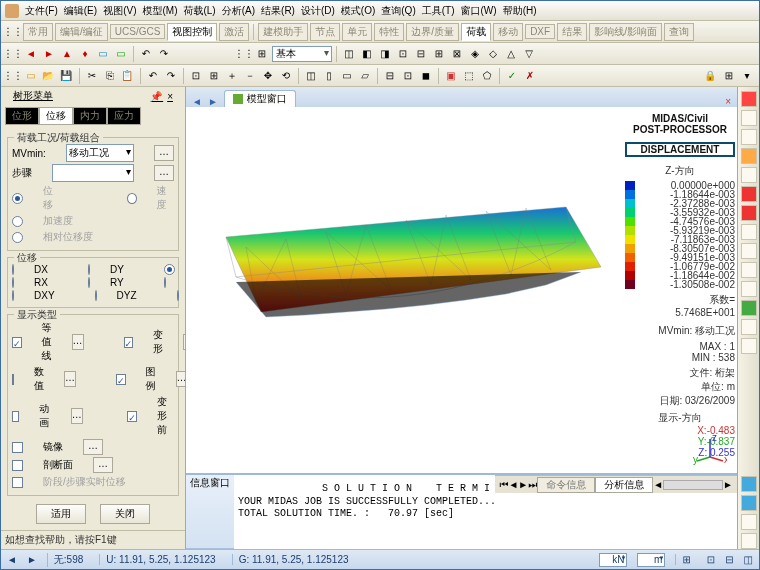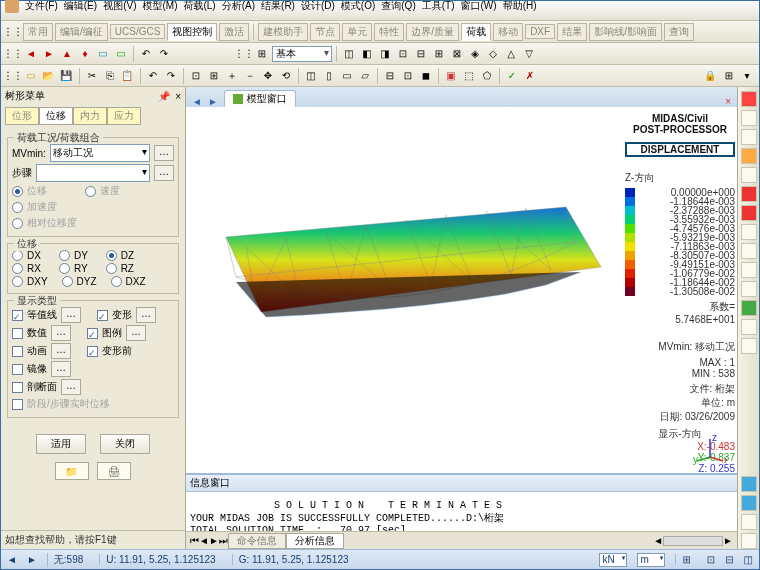--- a/index.html
+++ b/index.html
@@ -1,71 +1,71 @@
 <!DOCTYPE html>
 <html><head>
 <meta charset="utf-8">
 <style>
 * { margin: 0; padding: 0; box-sizing: border-box; font-family: "Microsoft YaHei", SimSun, Arial, sans-serif; font-size: 10px; }
 body { width: 760px; height: 570px; background: #ece9d8; overflow: hidden; }
 .app { display: flex; flex-direction: column; height: 100%; border: 1px solid #3a6ea5; }
-.menubar { display: flex; align-items: flex-end; background: linear-gradient(#fdfdfd,#e5e1d4); border-bottom: 1px solid #c0bda6; padding: 7px 4px; gap: 6px; height: 20px; }
+.menubar { display: flex; align-items: center; background: linear-gradient(#fdfdfd,#e5e1d4); border-bottom: 1px solid #c0bda6; padding: 7px 4px; gap: 6px; height: 20px; }
 .appicon { width: 14px; height: 14px; background: #d9a36a; border-radius: 2px; }
 .menuitem { color: #000; cursor: default; }
 .toolbar-row { display: flex; align-items: center; background: linear-gradient(#f7f6ef,#e7e3d4); border-bottom: 1px solid #c0bda6; padding: 1px 4px; gap: 2px; height: 22px; }
 .tabbtn { padding: 1px 4px; border: 1px solid #b7b39c; background: #f0ede0; color: #8a8776; }
 .tabbtn.on { background: #fff; color: #000; border-bottom-color: #fff; }
 .tico { width: 16px; height: 16px; display: inline-flex; align-items: center; justify-content: center; border: 1px solid transparent; }
 .sep { width: 1px; height: 16px; background: #c0bda6; margin: 0 2px; }
 .dropdown { height: 16px; border: 1px solid #7f9db9; background: #fff; padding: 0 14px 0 3px; position: relative; }
 .dropdown::after { content: "▾"; position: absolute; right: 2px; top: 0; color: #555; }
 .main { flex: 1; display: flex; overflow: hidden; }
 .leftpanel { width: 185px; background: #ece9d8; border-right: 1px solid #aca899; display: flex; flex-direction: column; }
-.panelhdr { display: flex; align-items: center; padding: 2px 4px; font-size: 10px; color: #000; }
+.panelhdr { display: flex; align-items: center; padding: 2px 12px; font-size: 10px; color: #000; text-decoration: underline; }
 .minitabs { display: flex; padding: 2px 4px 0; gap: 0; }
-.minitab { padding: 1px 6px; border: 1px solid #aca899; background: #fef9c3; color: #8a8776; }
+.minitab { padding: 1px 6px; border: 1px solid #aca899; background: #000000; color: #8a8776; }
 .minitab.on { background: #fff; color: #000; }
 .panelbody { flex: 1; padding: 6px; overflow: auto; }
 .combo { width: 100%; border: 1px solid #7f9db9; background: #fff; padding: 1px 2px; height: 18px; position: relative; }
 .combo::after { content: "▾"; position: absolute; right: 2px; }
 .group { border: 1px solid #c0bda6; margin-top: 6px; padding: 4px; position: relative; }
 .group .gl { position: absolute; top: -7px; left: 6px; background: #ece9d8; padding: 0 3px; color: #333; }
-.row { display: flex; align-items: center; gap: 4px; margin: 2px 0; }
+.row { display: flex; align-items: center; gap: 20px; margin: 2px 0; }
 .tiny { width: 20px; height: 16px; border: 1px solid #aca899; background: #f4f2e8; text-align: center; }
 .radio, .check { width: 11px; height: 11px; border: 1px solid #6b7e98; background: #fff; display: inline-block; }
 .radio { border-radius: 50%; }
 .radio.on::after { content: ""; display: block; width: 5px; height: 5px; background: #2b5797; border-radius: 50%; margin: 2px; }
 .check.on::after { content: "✓"; font-size: 9px; line-height: 9px; color: #2b5797; }
 .disabled { color: #a0a0a0; }
-.btn { border: 1px solid #aca899; background: linear-gradient(#fdfdfb,#e9e6d7); padding: 2px 14px; margin-top: 8px; }
+.btn { border: 1px solid #aca899; background: linear-gradient(#fdfdfb,#e9e6d7); padding: 2px 14px; }
 .footer-left { display: flex; gap: 8px; justify-content: center; padding: 6px 0; }
 .iconbtn { width: 34px; height: 18px; border: 1px solid #aca899; background: #fdfbee; display: flex; align-items: center; justify-content: center; }
 .center { flex: 1; display: flex; flex-direction: column; background: #fff; }
 .doctabs { height: 20px; background: linear-gradient(#dfe9f5,#c8d8ec); display: flex; align-items: flex-end; padding: 0 6px; gap: 6px; }
 .doctab { background: #fdfdfb; border: 1px solid #9fb9d8; border-bottom: none; padding: 1px 8px; display: flex; align-items: center; gap: 4px; border-radius: 3px 3px 0 0; text-align: center; }
 .viewport { flex: 1; position: relative; background: #fff; overflow: hidden; }
 .mesh { position: absolute; left: 20px; top: 70px; width: 400px; height: 180px; }
 .legend { position: absolute; right: 2px; top: 6px; width: 110px; font-size: 8px; color: #333; text-align: right; }
 .legend .t { font-weight: bold; text-align: center; color: #111; }
 .legend .cbar { display: flex; margin-top: 3px; }
 .legend .strip { width: 10px; display: flex; flex-direction: column; }
 .legend .strip span { flex: 1; }
 .legend .labels { flex: 1; display: flex; flex-direction: column; justify-content: space-between; padding-left: 3px; line-height: 9px; }
 .triad { position: absolute; right: 10px; bottom: 6px; font-size: 8px; }
-.msgpanel { height: 76px; border-top: 2px solid #9fb9d8; display: flex; flex-direction: column; }
+.msgpanel { height: 76px; border-top: 2px solid #9fb9d8; display: flex; flex-direction: row; }
 .msghdr { background: linear-gradient(#e8f0fa,#d4e2f2); padding: 1px 4px; border-bottom: 1px solid #aac1dd; }
 .msgbody { flex: 1; background: #fff; font-family: "Courier New", monospace; font-size: 10px; padding: 8px 4px; overflow: hidden; white-space: pre; }
 .msgtabs { display: flex; align-items: center; background: #e7e3d4; border-top: 1px solid #c0bda6; height: 18px; padding: 0 4px; gap: 0; }
 .msgtab { padding: 0 8px; border: 1px solid #aca899; background: #f0ede0; color: #777; }
 .msgtab.on { background: #fff; color: #000; }
 .rightbar { width: 22px; background: linear-gradient(90deg,#f5f2e6,#e3dfcd); border-left: 1px solid #aca899; display: flex; flex-direction: column; align-items: center; padding-top: 4px; gap: 3px; }
 .rightbar .rb { width: 16px; height: 16px; border: 1px solid #c9c5b1; background: #fbf9f0; }
 .statusbar { height: 20px; background: linear-gradient(#dfe9f5,#c8d8ec); border-top: 1px solid #9fb9d8; display: flex; align-items: center; padding: 0 6px; gap: 10px; color: #1a3e6e; }
 .statusbar .cell { border-left: 1px solid #9fb9d8; padding: 0 6px; }
-.unit { width: 28px; height: 14px; border: 1px solid #7f9db9; background: #fff; padding: 0 2px; position: relative; }
+.unit { width: 28px; height: 14px; border: 1px solid #7f9db9; background: #fff; padding: 0 2px; position: relative; text-align: right; }
 .unit::after { content: "▾"; position: absolute; right: 1px; font-size: 7px; }
 svg { display: block; }
 </style>
 </head>
 <body>
 <div class="app">
 
 <div class="menubar">
   <span class="appicon"></span>
   <span class="menuitem">文件(F)</span>
@@ -361,21 +361,21 @@
         </g>
         <g stroke="#37d" stroke-width="0.4" opacity="0.6">
           <path d="M30 105 L60 140 L100 138 L140 135 L180 132 L220 128 L260 123 L300 117 L340 108 L375 95"></path>
         </g>
       </svg>
 
       <div class="legend">
         <div class="t">MIDAS/Civil</div>
         <div class="t">POST-PROCESSOR</div>
         <div class="t" style="border:2px solid #0c4a6e;margin:7px 0">DISPLACEMENT</div>
-        <div style="text-align:left;margin-top:14px">Z-方向</div>
+        <div style="text-align:center;margin-top:7px">Z-方向</div>
         <div class="cbar">
           <div class="strip" id="colorstrip">
                 <span style="background: rgb(0, 32, 192);"></span>
                 <span style="background: rgb(0, 112, 224);"></span>
                 <span style="background: rgb(0, 192, 208);"></span>
                 <span style="background: rgb(0, 208, 112);"></span>
                 <span style="background: rgb(80, 224, 0);"></span>
                 <span style="background: rgb(176, 224, 0);"></span>
                 <span style="background: rgb(240, 224, 0);"></span>
                 <span style="background: rgb(240, 160, 0);"></span>
@@ -394,21 +394,21 @@
                 <div>-7.11863e-003</div>
                 <div>-8.30507e-003</div>
                 <div>-9.49151e-003</div>
                 <div>-1.06779e-002</div>
                 <div>-1.18644e-002</div>
                 <div>-1.30508e-002</div>
               </div>
         </div>
         <div style="margin-top:4px"><span>系数=</span></div>
         <div>5.7468E+001</div>
-        <div style="margin-top:15px">MVmin: 移动工况</div>
+        <div style="margin-top:6px">MVmin: 移动工况</div>
         <div style="margin-top:3px">MAX : 1</div>
         <div>MIN : 538</div>
         <div style="margin-top:3px">文件: 桁架</div>
         <div>单位: m</div>
         <div>日期: 03/26/2009</div>
         <div style="margin-top:3px;text-align:center">显示-方向</div>
         <div style="color:#c33">X:-0.483</div>
         <div style="color:#2a2">Y:-0.837</div>
         <div style="color:#33c">Z: 0.255</div>
       </div>

